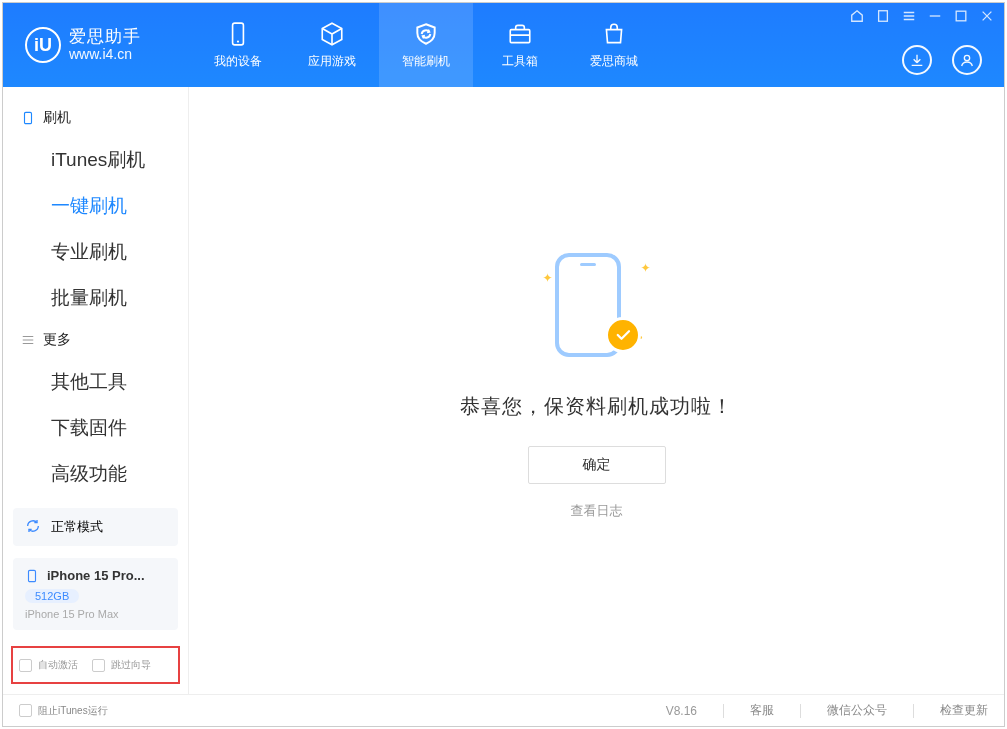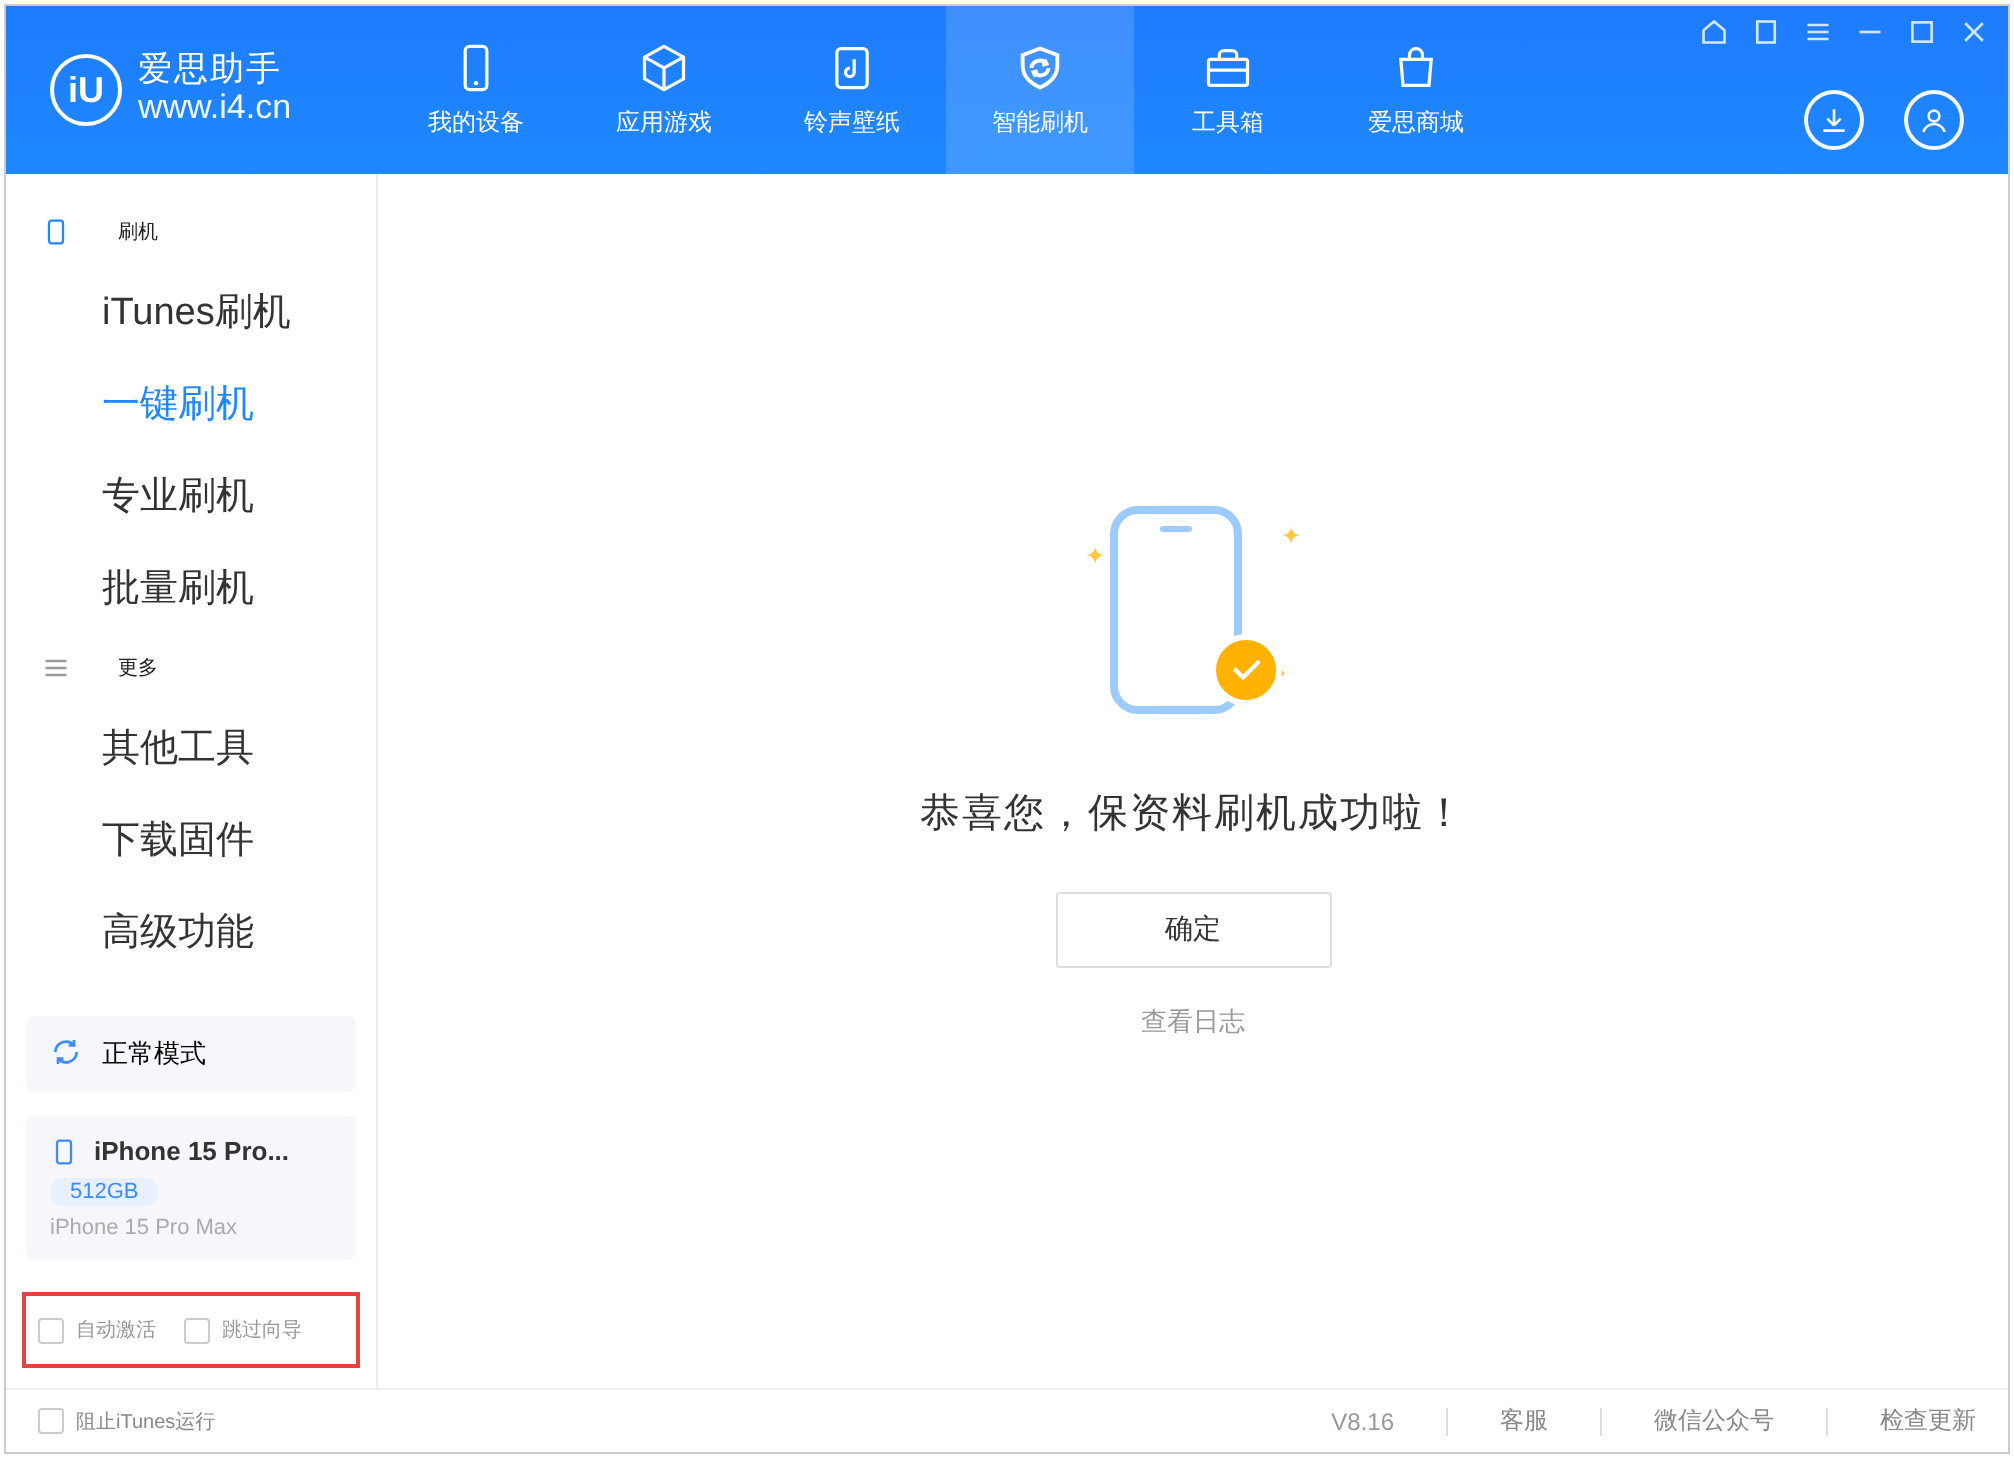--- a/index.html
+++ b/index.html
@@ -5,40 +5,40 @@
   * { box-sizing: border-box; margin: 0; padding: 0; font-family: "Microsoft YaHei", "PingFang SC", sans-serif; }
   body { width: 1007px; height: 729px; background: #fff; overflow: hidden; position: relative; }
   .app { width: 1003px; height: 725px; border: 1px solid #ccc; position: absolute; top: 2px; left: 2px; display: flex; flex-direction: column; }
 
   
   .header { height: 84px; background: linear-gradient(180deg, #1e7cff 0%, #1e88ff 100%); display: flex; align-items: stretch; color: #fff; position: relative; }
   .logo-box { width: 188px; display: flex; align-items: center; padding-left: 22px; }
   .logo-icon { width: 36px; height: 36px; border: 2px solid #fff; border-radius: 50%; display: flex; align-items: center; justify-content: center; font-weight: bold; font-size: 18px; margin-right: 8px; }
   .logo-text { line-height: 1.1; }
   .logo-text .app-name { font-size: 17px; font-weight: 500; letter-spacing: 1px; }
-  .logo-text .app-url  { font-size: 17px; opacity: .95; }
+  .logo-text .app-url  { font-size: 14px; opacity: .95; }
 
   .navs { display: flex; align-items: stretch; height: 100%; }
   .nav-item { width: 94px; display: flex; flex-direction: column; align-items: center; justify-content: center; gap: 6px; cursor: pointer; }
   .nav-item.active { background: rgba(255,255,255,.15); }
   .nav-item .nav-icon { width: 26px; height: 26px; }
   .nav-item .nav-label { font-size: 12px; }
 
   .titlebar { position: absolute; top: 6px; right: 10px; display: flex; gap: 12px; align-items: center; }
   .titlebar span, .titlebar svg { opacity: .9; cursor: pointer; }
   .titlebar .win-btn { width: 14px; height: 14px; display:inline-flex; align-items:center; justify-content:center; }
 
   .header-tools { position: absolute; bottom: 12px; right: 22px; display: flex; gap: 20px; }
   .circ-btn { width: 30px; height: 30px; border: 2px solid #fff; border-radius: 50%; display:flex; align-items:center; justify-content:center; opacity:.95; cursor:pointer; }
 
   
   .main { flex: 1; display: flex; min-height: 0; }
   .sidebar { width: 186px; background: #fff; border-right: 1px solid #eee; padding-top: 12px; display:flex; flex-direction:column; }
   .side-section { }
-  .side-section-head { display:flex; align-items:center; gap:24px; padding: 10px 18px; font-size: 10px; color:#222; }
+  .side-section-head { display:flex; align-items:center; gap:8px; padding: 10px 18px; font-size: 14px; color:#222; }
   .side-section-head .mini-icon { width:14px; height:14px; }
   .side-item { padding: 10px 18px 10px 48px; font-size: 19px; color:#333; cursor:pointer; }
   .side-item.active { color:#1e88ff; }
   .sidebar-spacer { flex:1; }
 
   .device-mode { margin: 6px 10px; background:#f5f7fa; border-radius:4px; padding:10px 12px; display:flex; gap:10px; font-size:13px; }
   .device-card { margin: 6px 10px 10px; background:#f5f7fa; border-radius:4px; padding:10px 12px; }
   .device-card .dev-title { font-size:13px; font-weight:600; color:#333; display:flex; align-items:center; gap:8px;}
   .device-card .badge { display:inline-block; margin-top:6px; background:#e7f0ff; color:#3d8bff; font-size:11px; padding:1px 10px; border-radius:10px; }
   .device-card .sub { font-size:11px; color:#aaa; margin-top:4px; }
@@ -124,27 +124,20 @@
           </svg>
         <div class="nav-label">我的设备</div>
       </div>
       <div class="nav-item">
         <svg class="nav-icon" viewBox="0 0 24 24" fill="none" stroke="#fff" stroke-width="1.5">
             <path d="M12 2l9 5v10l-9 5-9-5V7z"></path>
             <path d="M3 7l9 5 9-5M12 12v10"></path>
           </svg>
         <div class="nav-label">应用游戏</div>
       </div>
-      <div class="nav-item">
-        <svg class="nav-icon" viewBox="0 0 24 24" fill="none" stroke="#fff" stroke-width="1.5">
-            <rect x="5" y="3" width="14" height="18" rx="2"></rect>
-            <path d="M13 8v6a2 2 0 11-2-2"></path>
-          </svg>
-        <div class="nav-label">铃声壁纸</div>
-      </div>
       <div class="nav-item active">
         <svg class="nav-icon" viewBox="0 0 24 24" fill="none" stroke="#fff" stroke-width="1.8">
             <path d="M12 3l8 3v5c0 5-3.5 8-8 10-4.5-2-8-5-8-10V6z"></path>
             <path d="M8 12a4 4 0 017-2M16 12a4 4 0 01-7 2"></path>
             <path d="M14 8l1 2-2 .5M10 16l-1-2 2-.5"></path>
           </svg>
         <div class="nav-label">智能刷机</div>
       </div>
       <div class="nav-item">
         <svg class="nav-icon" viewBox="0 0 24 24" fill="none" stroke="#fff" stroke-width="1.5">

